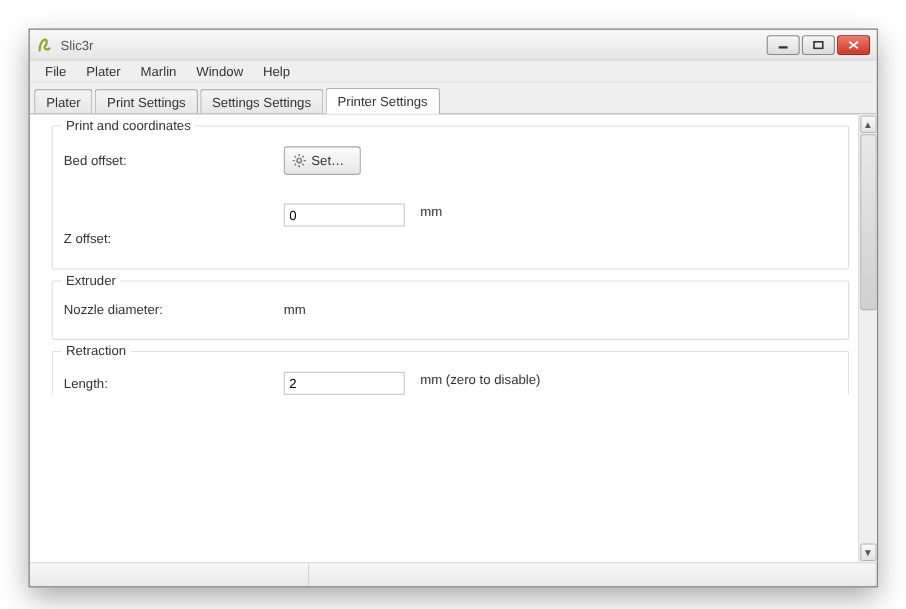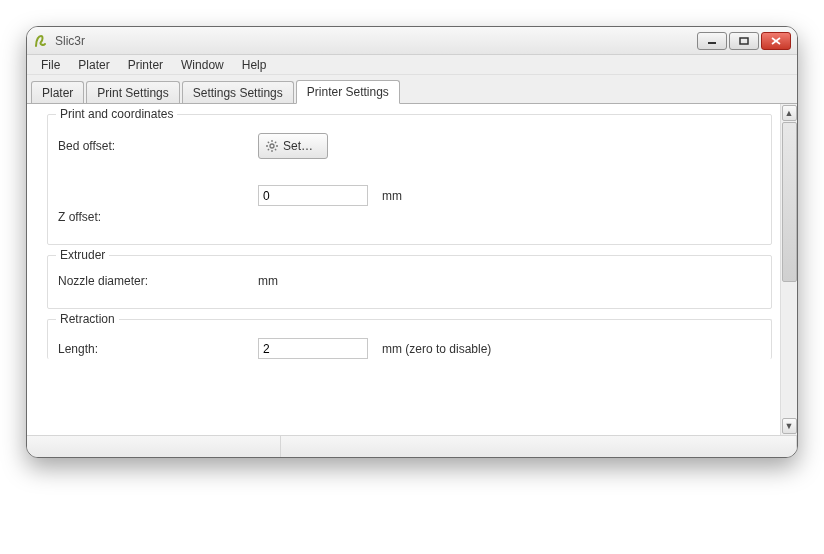--- a/index.html
+++ b/index.html
@@ -9,23 +9,23 @@
     background: #fff;
     width: 824px;
     height: 554px;
     position: relative;
   }
   .window {
     position: absolute;
     left: 26px;
     top: 26px;
     width: 772px;
-    height: 432px;
+    height: 508px;
     border: 1px solid #6a6a6a;
-    border-radius: 12px;
+    border-radius: 0;
     background: #efefef;
     box-shadow: 0 10px 25px rgba(0,0,0,0.35);
     display: flex;
     flex-direction: column;
     overflow: hidden;
   }
   
   .titlebar {
     height: 28px;
     background: linear-gradient(#f8f8f8, #e6e6e6);
@@ -151,21 +151,21 @@
     display: flex;
     align-items: center;
     margin: 6px 0;
   }
   .row .lbl {
     width: 200px;
     color: #333;
   }
   .row .ctrl {
     display: flex;
-    align-items: center;
+    align-items: flex-start;
     gap: 14px;
   }
   input.textbox, .combobox {
     border: 1px solid #c8c8c8;
     background: #fff;
     height: 21px;
     padding: 1px 4px;
     font-family: inherit;
     font-size: 12px;
   }
@@ -242,21 +242,21 @@
             <line x1="1" y1="1" x2="9" y2="7" stroke="#fff" stroke-width="1.6"></line>
             <line x1="9" y1="1" x2="1" y2="7" stroke="#fff" stroke-width="1.6"></line>
           </svg>
         </div>
     </div>
   </div>
 
   <div class="menubar">
     <span class="menuitem">File</span>
     <span class="menuitem">Plater</span>
-    <span class="menuitem">Printer</span>
+    <span class="menuitem">Marlin</span>
     <span class="menuitem">Window</span>
     <span class="menuitem">Help</span>
   </div>
 
   <div class="tabstrip">
     <div class="tab">Plater</div>
     <div class="tab">Print Settings</div>
     <div class="tab">Settings Settings</div>
     <div class="tab active">Printer Settings</div>
   </div>

